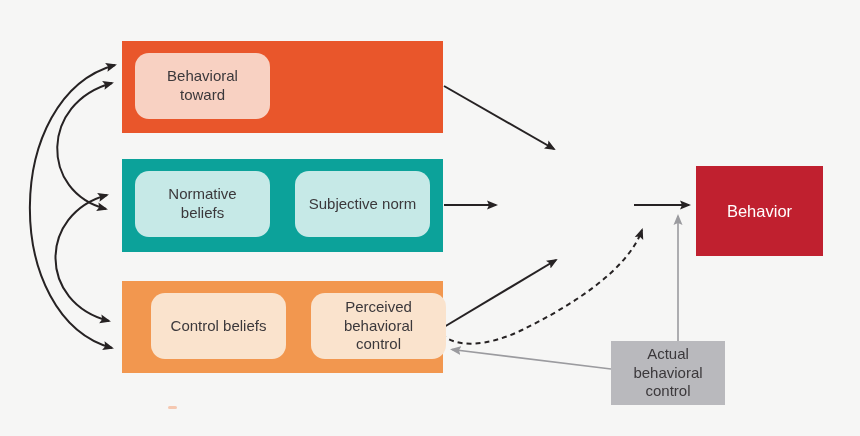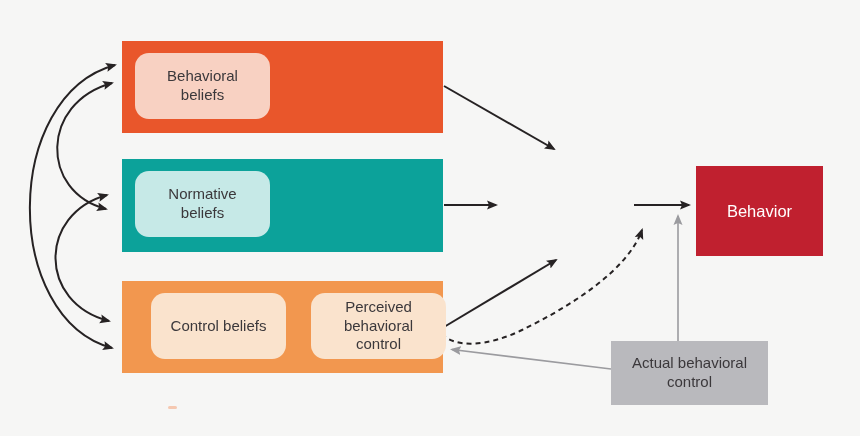--- a/index.html
+++ b/index.html
@@ -35,21 +35,21 @@
 
   .solid {
     position: absolute;
     display: flex; align-items: center; justify-content: center;
     color: var(--text_light); font-size: 16.5px; text-align: center;
   }
   .intention { left: 502px; top: 160px; width: 131px; height: 90px; background: var(--intention_fill); }
   .behavior  { left: 696px; top: 160px; width: 127px; height: 90px; background: var(--behavior_fill); margin-top: 6px; }
 
   .graybox {
-    position: absolute; left: 611px; top: 341px; width: 157px; height: 64px;
+    position: absolute; left: 611px; top: 341px; width: 114px; height: 64px;
     background: var(--actual_fill); color: var(--text_dark);
     display: flex; align-items: center; justify-content: center;
     text-align: center; font-size: 15px; line-height: 1.26;
     padding: 0 8px; box-sizing: border-box;
   }
 
   .stray { position: absolute; left: 168px; top: 406px; width: 9px; height: 3px;
            background: #f5c0a4; border-radius: 2px; opacity: .85; }
 
   .edge-black  { stroke: var(--arrow_black); stroke-width: 2;   fill: none; }
@@ -88,27 +88,30 @@
     <path class="edge-gray" d="M 678,341 L 678,216" marker-end="url(#mg)"></path>
     <path class="edge-gray" d="M 611,369 L 452,349.5" marker-end="url(#mg)"></path>
 
     <path class="edge-black" d="M 112,83 C 40,103 40,192 106,209" marker-start="url(#mb)" marker-end="url(#mb)"></path>
     <path class="edge-black" d="M 107,195 C 38,214 38,303 109,321" marker-start="url(#mb)" marker-end="url(#mb)"></path>
     <path class="edge-black" d="M 115,65 C 2,96 2,318 112,348" marker-start="url(#mb)" marker-end="url(#mb)"></path>
   </svg>
 
   <div class="group g1">
     <div class="chip c1 left">
-      <span>Behavioral beliefs</span>
+      <span>Behavioral toward</span>
     </div>
   </div>
 
   <div class="group g2">
     <div class="chip c2 left">
       <span>Normative beliefs</span>
+    </div>
+    <div class="chip c2 right">
+      <span>Subjective norm</span>
     </div>
   </div>
 
   <div class="group g3">
     <div class="chip c3 left">
       <span>Control beliefs</span>
     </div>
     <div class="chip c3 right narrow">
       <span>Perceived behavioral control</span>
     </div>

